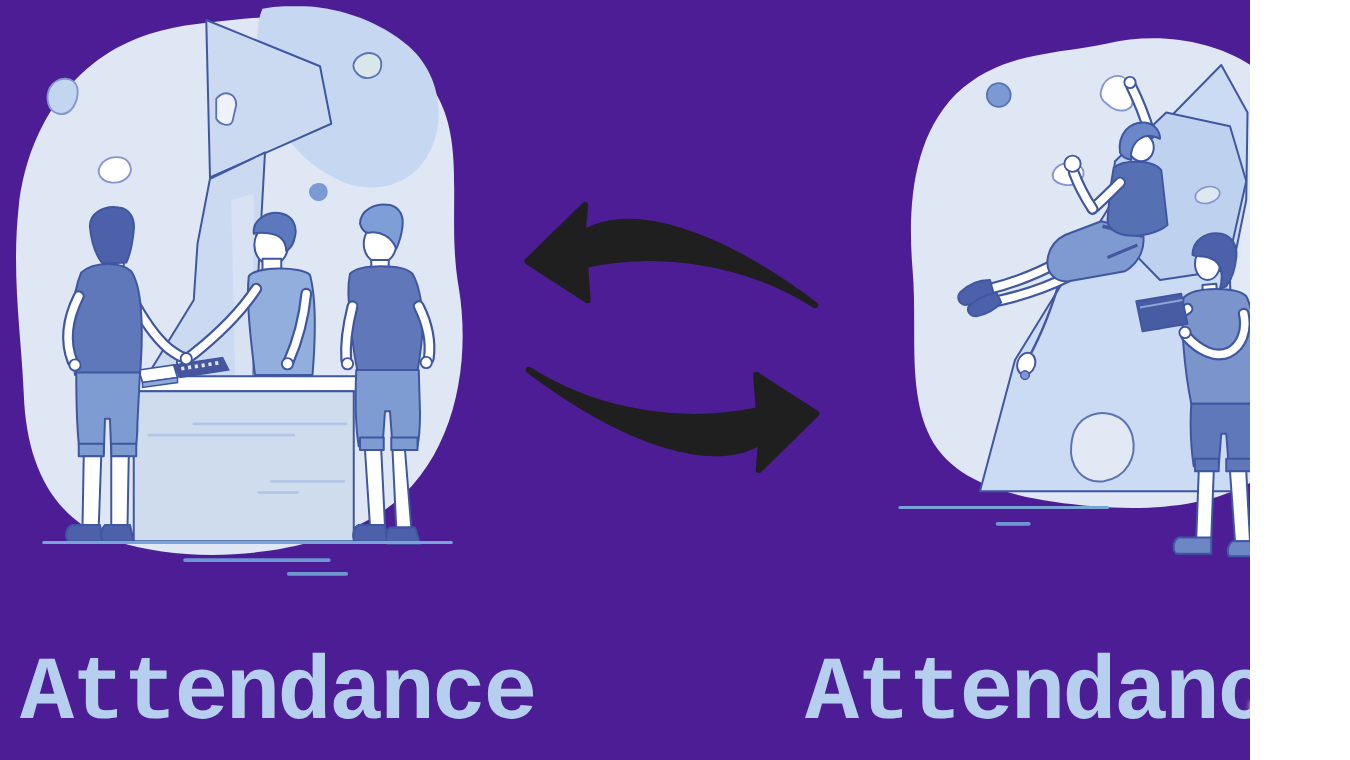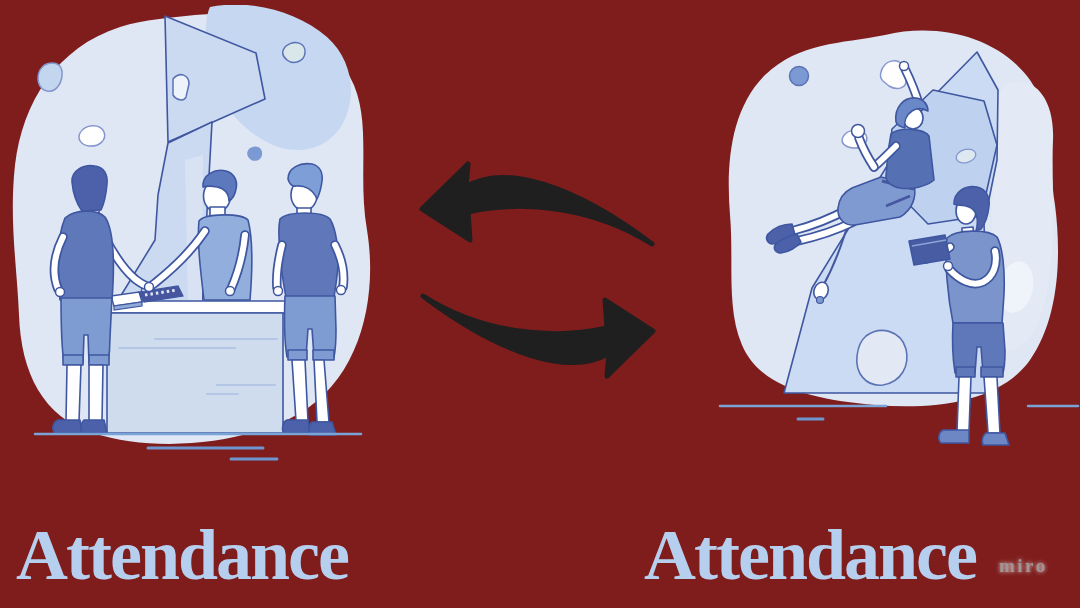--- a/index.html
+++ b/index.html
@@ -1,17 +1,17 @@
 <!DOCTYPE html>
 <html><head>
 <meta charset="utf-8">
 <style>
   html,body{margin:0;padding:0;background:#ffffff;}
-  .canvas{position:relative;width:1080px;height:608px;background:#7f1d1d;overflow:hidden;
-          font-family:Liberation Serif, serif;}
+  .canvas{position:relative;width:1000px;height:608px;background:#4c1d95;overflow:hidden;
+          font-family:Liberation Mono, monospace;}
   .panel{position:absolute;margin:0;padding:0;}
   .panel.left{left:5px;top:5px;width:390px;height:470px;}
   .panel.right{left:700px;top:10px;width:380px;height:450px;}
   .sync{position:absolute;left:413px;top:155px;width:250px;height:230px;}
   .label{position:absolute;top:514px;font-size:72px;font-weight:700;letter-spacing:-2px;
          color:#b7cfee;white-space:nowrap;}
   .label.l1{left:16px;}
   .label.l2{left:644px;}
   .watermark{position:absolute;left:999px;top:555px;font-size:19px;font-weight:700;
              letter-spacing:2.5px;color:#a3a3a3;opacity:.9;

